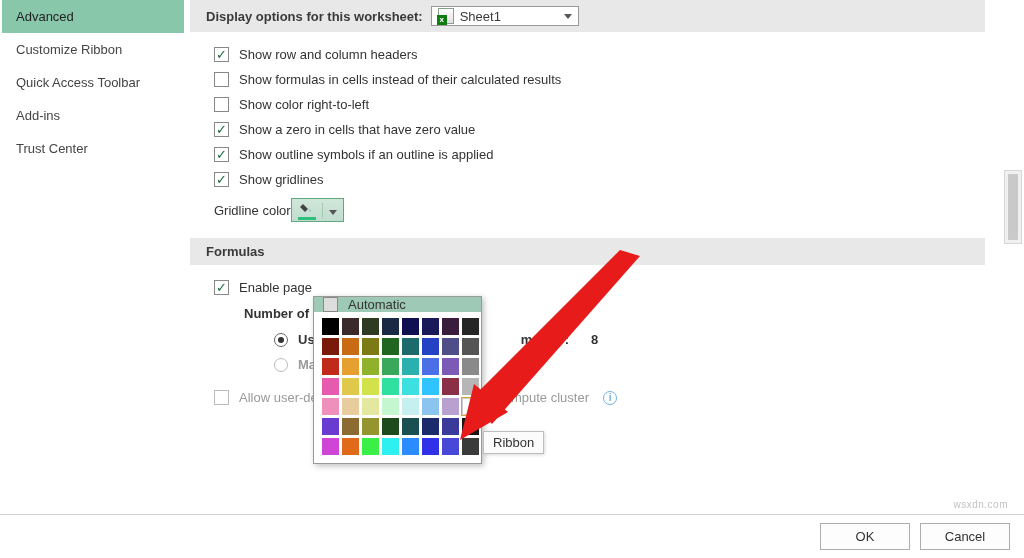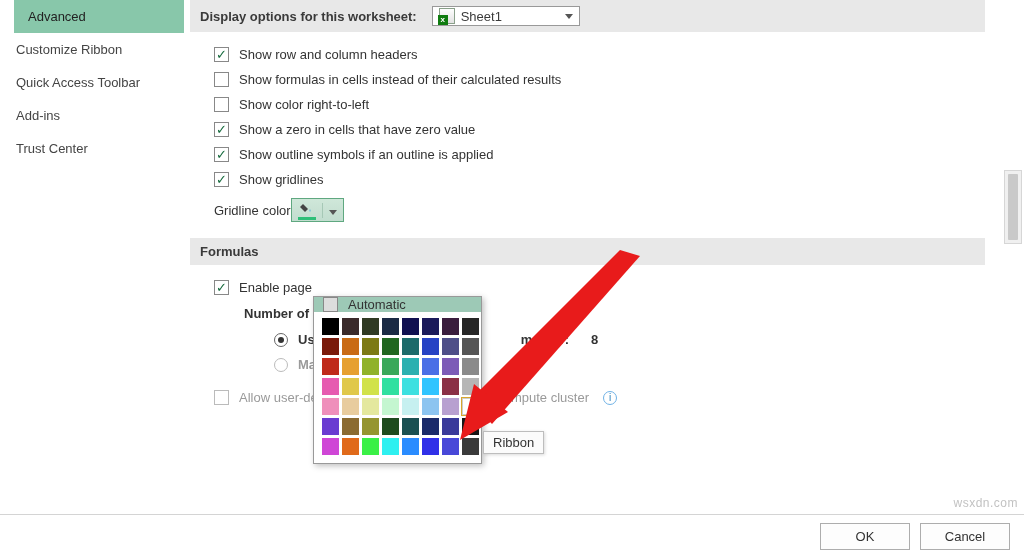--- a/index.html
+++ b/index.html
@@ -1,21 +1,21 @@
 <!DOCTYPE html>
 <html><head>
   <meta charset="utf-8">
   <style>
     * { box-sizing: border-box; margin: 0; padding: 0; font-family: "Segoe UI", Tahoma, sans-serif; font-size: 13px; }
     body { width: 1024px; height: 558px; position: relative; background: #fff; color: #333; overflow: hidden; }
     .sidebar { position: absolute; left: 2px; top: 0; width: 183px; height: 503px; background: #fff; border-right: 1px solid #fff; }
     .sidebar-item { padding: 9px 14px; cursor: pointer; color: #444; }
-    .sidebar-item.selected { background: #88c7aa; color: #222; font-weight: 400; margin-left: 12px; }
+    .sidebar-item.selected { background: #88c7aa; color: #222; font-weight: 400; }
     .main { position: absolute; left: 190px; top: 0; width: 820px; height: 503px; overflow: hidden; }
-    .section-header { background: #e8e8e8; padding: 6px 10px; font-weight: 600; color: #3a3a3a; margin-bottom: 6px; display: flex; align-items: center; gap: 15px; width: 795px; }
+    .section-header { background: #e8e8e8; padding: 6px 16px; font-weight: 600; color: #3a3a3a; margin-bottom: 6px; display: flex; align-items: center; gap: 8px; width: 795px; }
     .sheet-select { display: inline-flex; align-items: center; border: 1px solid #999; background: #fff; padding: 1px 6px; gap: 6px; font-weight: 400; min-width: 148px; justify-content: space-between; }
     .sheet-select .xicon { display:inline-block; width:16px; height:16px; background:linear-gradient(#fefefe,#e2e2e2); border:1px solid #8aa08a; position:relative; }
     .sheet-select .xicon::after { content:"x"; font-weight:700; font-size:8px; color:#fff; background:#107c10; position:absolute; bottom:-2px; left:-2px; width:10px; height:10px; line-height:10px; text-align:center; }
     .chev { display:inline-block; width:0; height:0; border-left:4px solid transparent; border-right:4px solid transparent; border-top:5px solid #555; }
     .opts { padding: 4px 10px 4px 24px; }
     .opt-row { display:flex; align-items:center; gap:10px; padding:5px 0; color:#333; }
     .chk { width:15px; height:15px; border:1px solid #888; display:inline-flex; align-items:center; justify-content:center; color:#166a3d; font-size:12px; }
     .chk.disabled { border-color:#bbb; color:#bbb; }
     .chk .tick { display:none; }
     .chk.checked .tick { display:inline; }
@@ -41,21 +41,21 @@
     .sw.hl { outline:1px solid #d9a72e; outline-offset:0; border:1px solid #fff; }
     .tooltip { position:absolute; left:483px; top:431px; background:#fbfbfb; border:1px solid #bdbdbd; padding:3px 9px; font-size:12px; color:#333; box-shadow:1px 1px 3px rgba(0,0,0,0.15); }
     
     .red-arrow { position:absolute; left:430px; top:250px; width:210px; height:190px; pointer-events:none; }
     .scroll-track { position:absolute; right:2px; top:170px; width:18px; height:74px; background:#f0f0f0; border:1px solid #d6d6d6; }
     .scroll-knob { position:absolute; right:6px; top:174px; width:10px; height:66px; background:#c9c9c9; border-radius:1px; }
     .info-ic { display:inline-block; width:14px; height:14px; border:1px solid #6fb2e6; border-radius:50%; color:#2a7fb8; font-size:10px; line-height:12px; text-align:center; margin-left:4px; }
     
     .btnbar { position:absolute; left:0; bottom:0; width:1024px; height:44px; border-top:1px solid #d4d4d4; background:#fff; display:flex; justify-content:flex-end; align-items:center; padding-right:14px; gap:10px; }
     .dlg-btn { border:1px solid #adadad; background:#fdfdfd; min-width:90px; padding:5px 18px; text-align:center; }
-    .watermark { position:absolute; right:6px; bottom:48px; font-size:12px; color:#c2c2c2; letter-spacing:.5px; pointer-events:none; }
+    .watermark { position:absolute; right:16px; bottom:48px; font-size:10px; color:#c2c2c2; letter-spacing:.5px; pointer-events:none; }
   </style>
 </head>
 <body>
 
 <div class="sidebar">
   <div class="sidebar-item selected"><span>Advanced</span></div>
   <div class="sidebar-item"><span>Customize Ribbon</span></div>
   <div class="sidebar-item"><span>Quick Access Toolbar</span></div>
   <div class="sidebar-item"><span>Add-ins</span></div>
   <div class="sidebar-item"><span>Trust Center</span></div>

